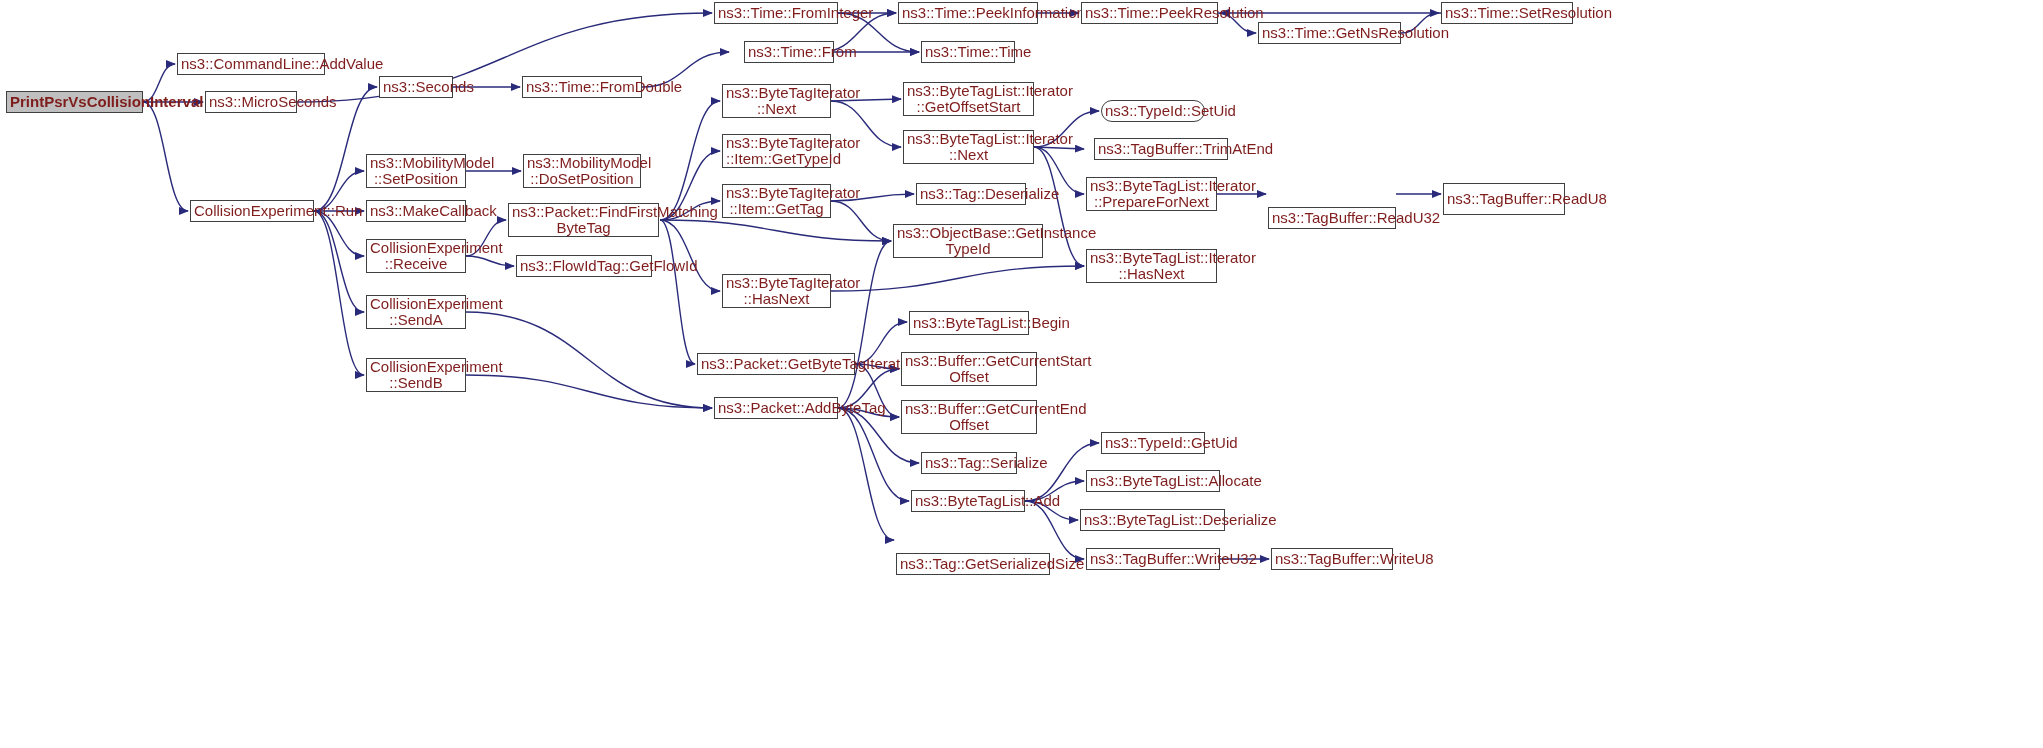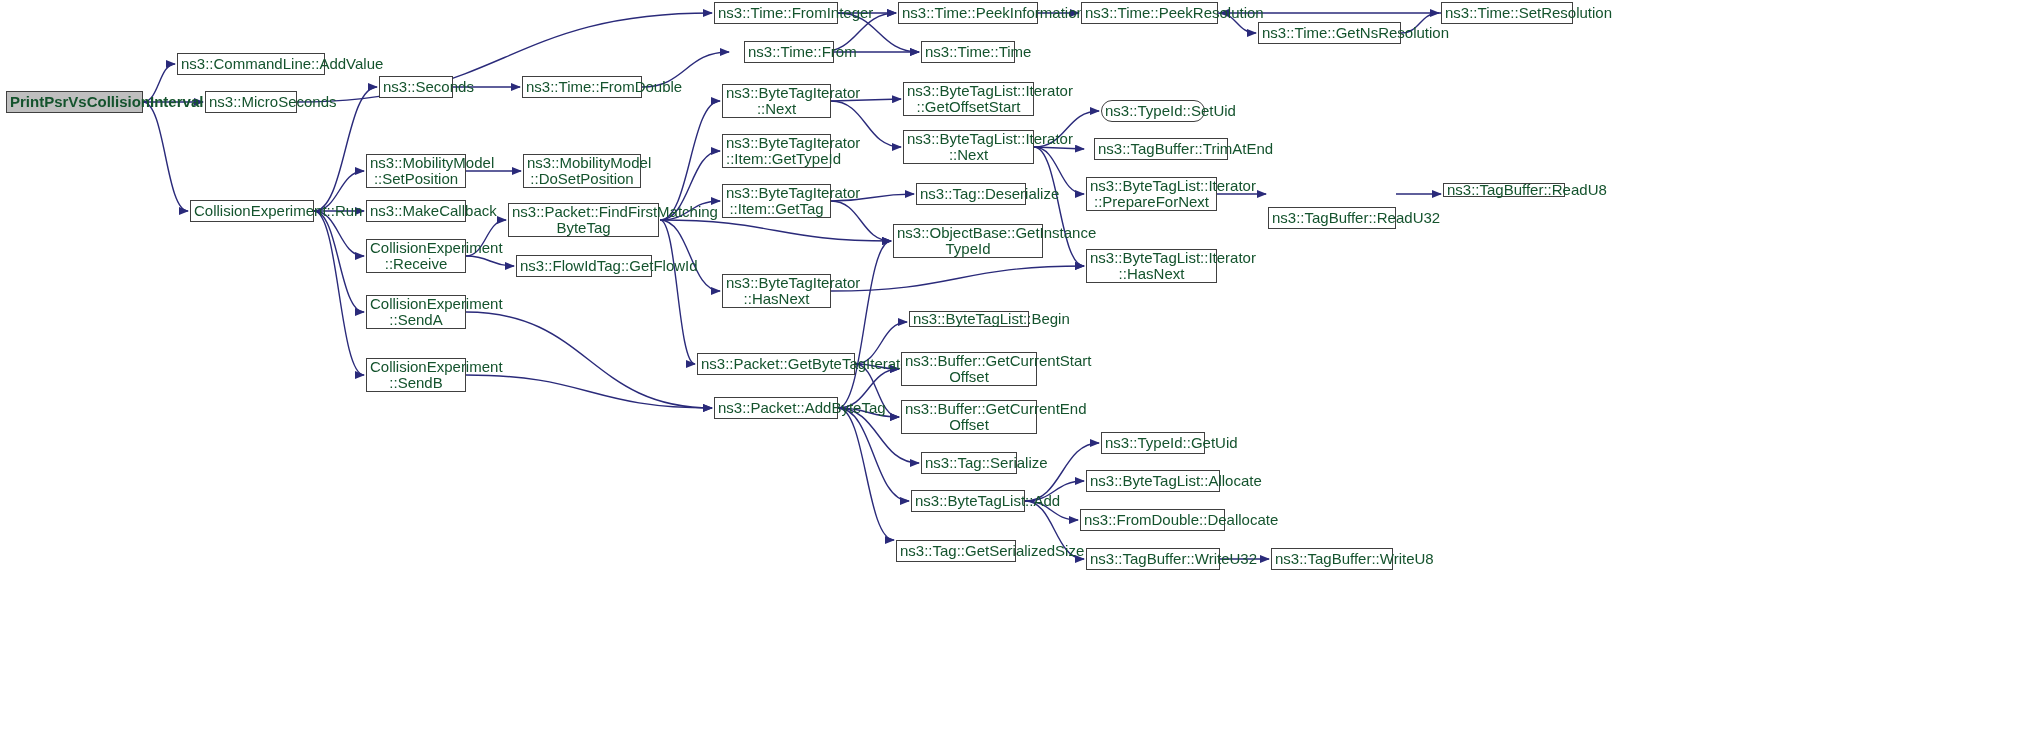--- a/index.html
+++ b/index.html
@@ -1,21 +1,21 @@
 <!DOCTYPE html>
 <html><head>
 <meta charset="utf-8">
 <style>
   html,body{margin:0;padding:0;background:#ffffff;}
   #canvas{position:relative;width:2043px;height:748px;background:#ffffff;
           font-family:"Liberation Sans","DejaVu Sans",sans-serif;overflow:hidden;}
   svg#edges{position:absolute;left:0;top:0;width:2043px;height:748px;pointer-events:none;}
   .node{position:absolute;box-sizing:border-box;border:1px solid #404040;background:#ffffff;
         display:flex;align-items:center;justify-content:center;text-align:center;
-        font-size:15px;line-height:16px;color:#14532d;letter-spacing:0px;
+        font-size:15px;line-height:16px;color:#7f1d1d;letter-spacing:0px;
         white-space:pre-line;padding:0 3px;z-index:5;}
   .node.root{background:#bfbfbf;border-color:#404040;}
   .node span{display:block;width:100%;}
 </style>
 </head>
 <body>
 
 <div id="canvas">
   <svg id="edges">
     <defs>
@@ -117,38 +117,38 @@
       <div class="node" style="left: 714px; top: 397px; width: 124px; height: 22px;"><span>ns3::Packet::AddByteTag</span></div>
       <div class="node" style="left: 898px; top: 2px; width: 140px; height: 22px;"><span>ns3::Time::PeekInformation</span></div>
       <div class="node" style="left: 921px; top: 41px; width: 94px; height: 22px;"><span>ns3::Time::Time</span></div>
       <div class="node" style="left: 903px; top: 82px; width: 131px; height: 34px;"><span>ns3::ByteTagList::Iterator
 ::GetOffsetStart</span></div>
       <div class="node" style="left: 903px; top: 130px; width: 131px; height: 34px;"><span>ns3::ByteTagList::Iterator
 ::Next</span></div>
       <div class="node" style="left: 916px; top: 183px; width: 110px; height: 22px;"><span>ns3::Tag::Deserialize</span></div>
       <div class="node" style="left: 893px; top: 224px; width: 150px; height: 34px;"><span>ns3::ObjectBase::GetInstance
 TypeId</span></div>
-      <div class="node" style="left: 909px; top: 311px; width: 120px; height: 16px;"><span>ns3::ByteTagList::Begin</span></div>
+      <div class="node" style="left: 909px; top: 311px; width: 120px; height: 24px;"><span>ns3::ByteTagList::Begin</span></div>
       <div class="node" style="left: 901px; top: 352px; width: 136px; height: 34px;"><span>ns3::Buffer::GetCurrentStart
 Offset</span></div>
       <div class="node" style="left: 901px; top: 400px; width: 136px; height: 34px;"><span>ns3::Buffer::GetCurrentEnd
 Offset</span></div>
       <div class="node" style="left: 921px; top: 452px; width: 96px; height: 22px;"><span>ns3::Tag::Serialize</span></div>
       <div class="node" style="left: 911px; top: 490px; width: 114px; height: 22px;"><span>ns3::ByteTagList::Add</span></div>
-      <div class="node" style="left: 896px; top: 540px; width: 120px; height: 22px; justify-content: flex-end;"><span>ns3::Tag::GetSerializedSize</span></div>
+      <div class="node" style="left: 896px; top: 553px; width: 154px; height: 22px; justify-content: flex-end;"><span>ns3::Tag::GetSerializedSize</span></div>
       <div class="node" style="left: 1081px; top: 2px; width: 137px; height: 22px;"><span>ns3::Time::PeekResolution</span></div>
       <div class="node" style="left: 1258px; top: 22px; width: 143px; height: 22px;"><span>ns3::Time::GetNsResolution</span></div>
       <div class="node" style="left: 1101px; top: 100px; width: 104px; height: 22px; border-radius: 11px;"><span>ns3::TypeId::SetUid</span></div>
       <div class="node" style="left: 1086px; top: 138px; width: 134px; height: 22px; margin-left: 8px;"><span>ns3::TagBuffer::TrimAtEnd</span></div>
       <div class="node" style="left: 1086px; top: 177px; width: 131px; height: 34px;"><span>ns3::ByteTagList::Iterator
 ::PrepareForNext</span></div>
       <div class="node" style="left: 1086px; top: 249px; width: 131px; height: 34px;"><span>ns3::ByteTagList::Iterator
 ::HasNext</span></div>
       <div class="node" style="left: 1101px; top: 432px; width: 104px; height: 22px;"><span>ns3::TypeId::GetUid</span></div>
       <div class="node" style="left: 1086px; top: 470px; width: 134px; height: 22px;"><span>ns3::ByteTagList::Allocate</span></div>
-      <div class="node" style="left: 1080px; top: 509px; width: 145px; height: 22px;"><span>ns3::FromDouble::Deallocate</span></div>
+      <div class="node" style="left: 1080px; top: 509px; width: 145px; height: 22px;"><span>ns3::ByteTagList::Deserialize</span></div>
       <div class="node" style="left: 1086px; top: 548px; width: 134px; height: 22px;"><span>ns3::TagBuffer::WriteU32</span></div>
       <div class="node" style="left: 1268px; top: 183px; width: 128px; height: 22px; margin-top: 24px;"><span>ns3::TagBuffer::ReadU32</span></div>
-      <div class="node" style="left: 1443px; top: 183px; width: 122px; height: 14px;"><span>ns3::TagBuffer::ReadU8</span></div>
+      <div class="node" style="left: 1443px; top: 183px; width: 122px; height: 32px;"><span>ns3::TagBuffer::ReadU8</span></div>
       <div class="node" style="left: 1271px; top: 548px; width: 122px; height: 22px;"><span>ns3::TagBuffer::WriteU8</span></div>
       <div class="node" style="left: 1441px; top: 2px; width: 132px; height: 22px;"><span>ns3::Time::SetResolution</span></div>
     </div>
 </div>
 
 </body></html>

